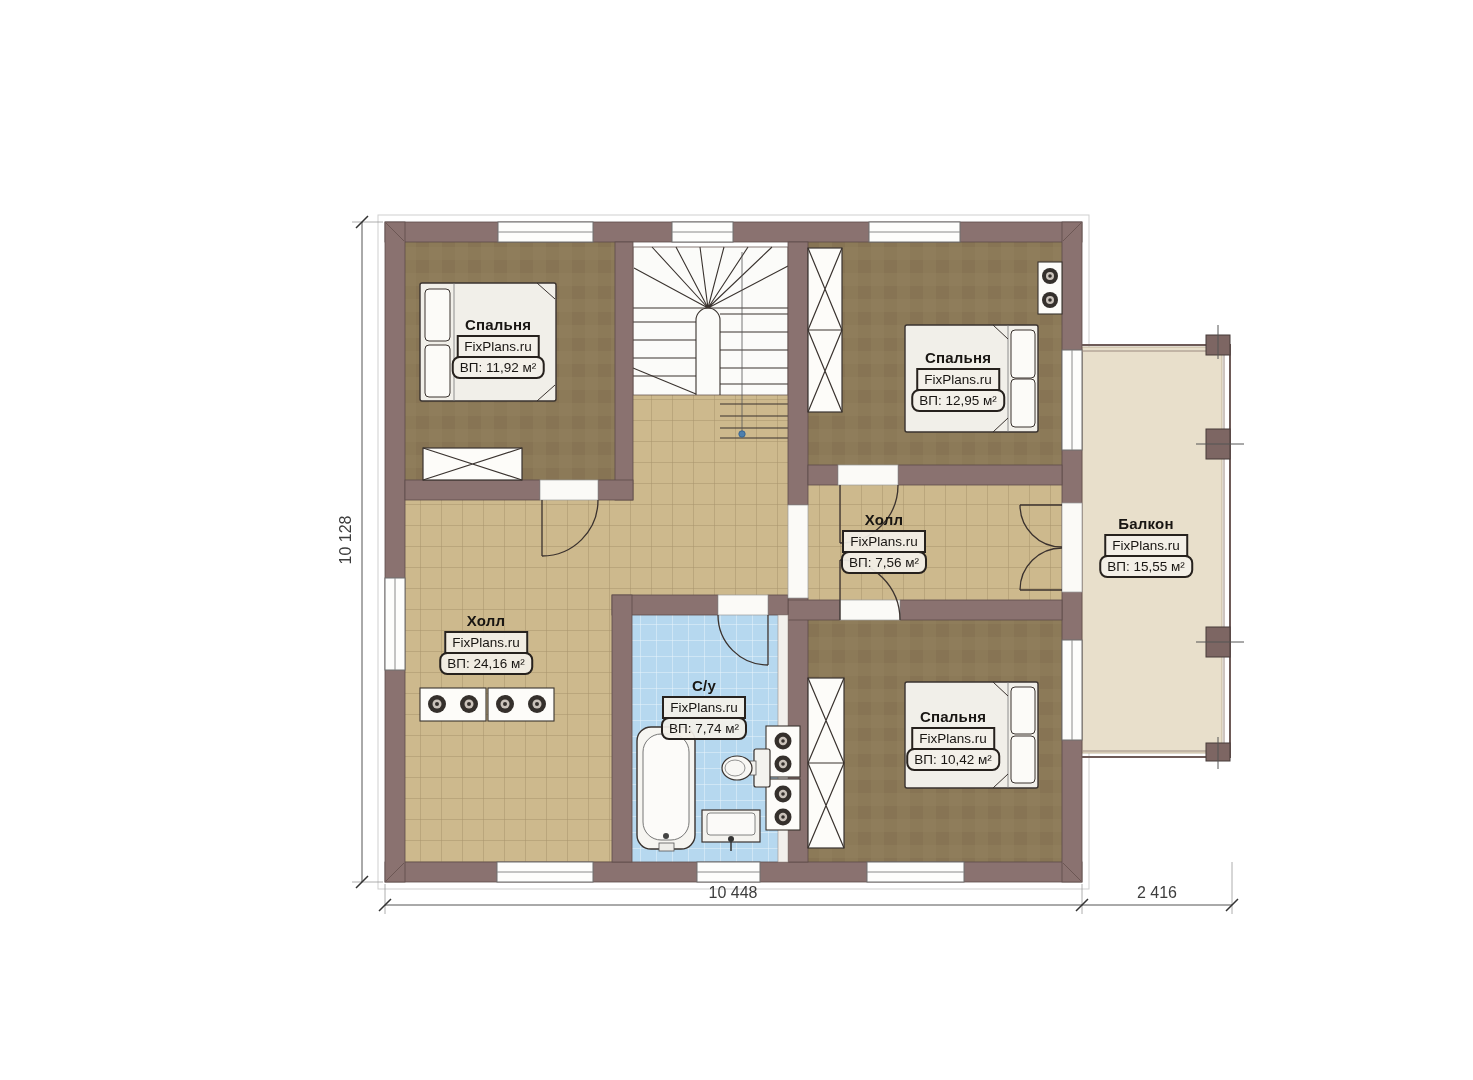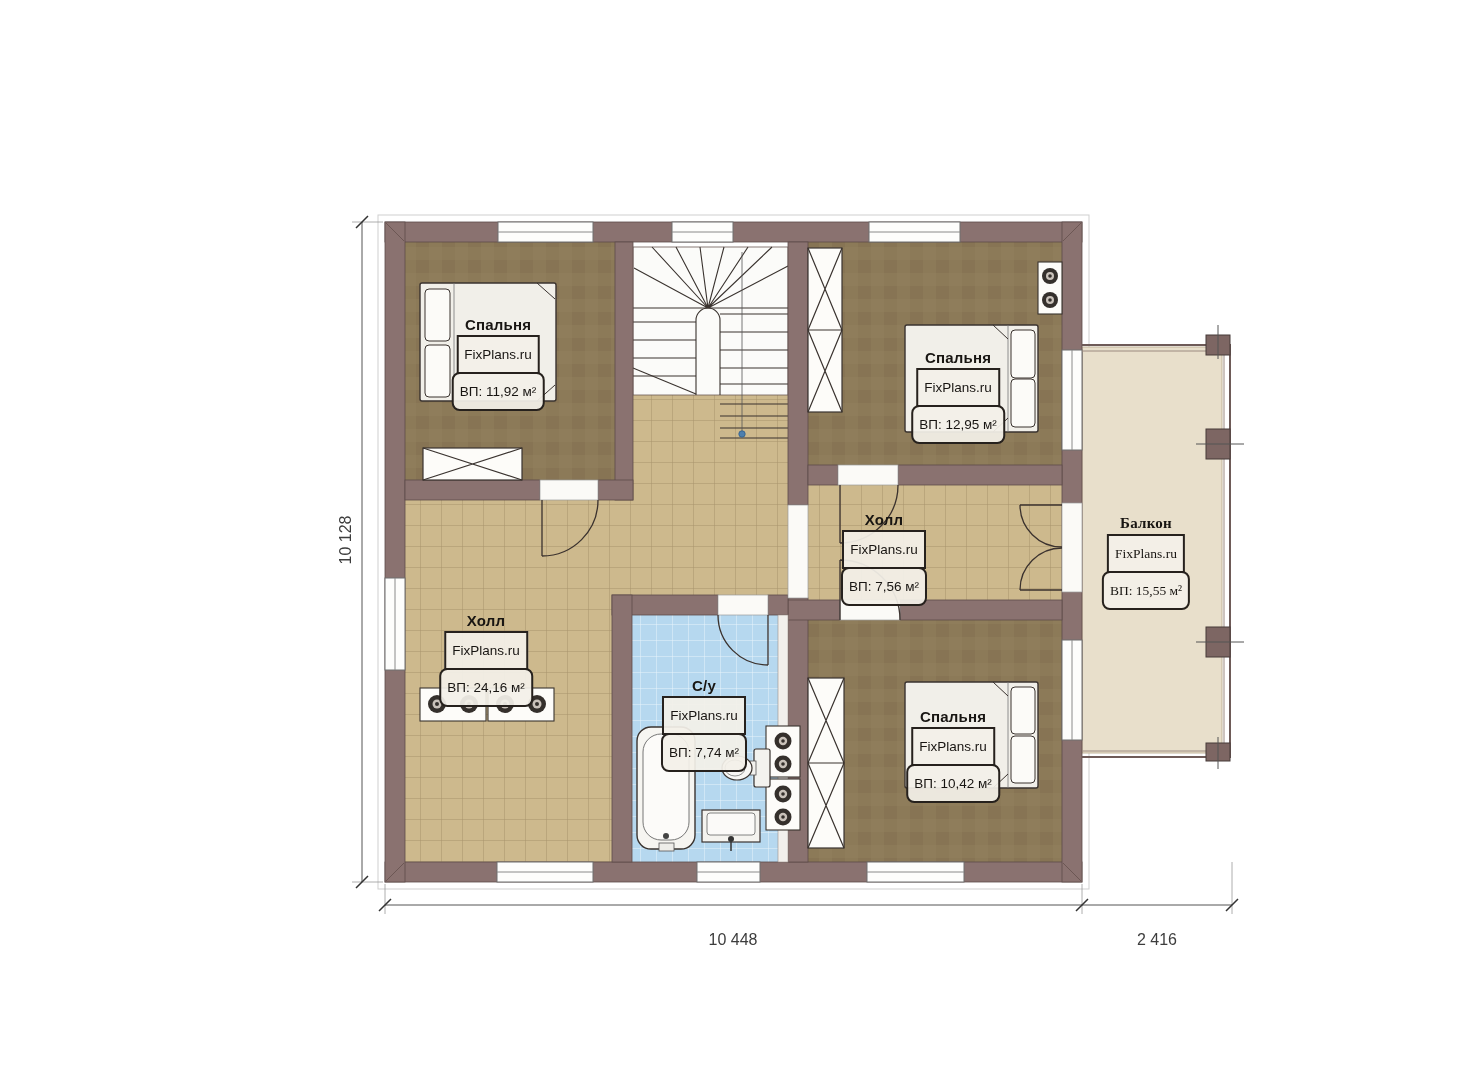--- a/index.html
+++ b/index.html
@@ -3,24 +3,24 @@
 <meta charset="utf-8">
 <style>
   html,body{margin:0;padding:0;background:#ffffff;}
   .plan{position:relative;width:1473px;height:1080px;background:#ffffff;overflow:hidden;
         font-family:"Liberation Sans",sans-serif;}
   svg{position:absolute;left:0;top:0;}
   .room-label{position:absolute;transform:translateX(-50%);display:flex;flex-direction:column;
               align-items:center;z-index:5;}
   .room-name{font-weight:bold;font-size:15px;color:#181512;margin-bottom:2px;letter-spacing:.2px;}
   .wm-box,.area-box{border:2px solid #26211d;background:rgba(243,240,232,.93);font-size:13.5px;
-                    color:#181512;padding:8px 6px;line-height:19px;white-space:nowrap;text-align:center;}
+                    color:#181512;padding:0 6px;line-height:19px;white-space:nowrap;text-align:center;}
   .area-box{margin-top:-2px;border-radius:8px;}
   .dim{position:absolute;font-size:16px;color:#3d3d3d;z-index:4;}
-  .dim-bottom{transform:translateX(-50%);margin-top:47px;}
+  .dim-bottom{transform:translateX(-50%);}
   .dim-left{transform:translate(-50%,-50%) rotate(-90deg);}
 </style>
 </head>
 <body>
 
 <div class="plan">
 
 <svg width="1473" height="1080" viewBox="0 0 1473 1080">
   <defs>
     <pattern id="tileTan" width="21" height="21" patternUnits="userSpaceOnUse">
@@ -275,21 +275,21 @@
   <div class="wm-box">FixPlans.ru</div>
   <div class="area-box">ВП: 7,74 м²</div>
 </div>
 
 <div class="room-label" style="left:953px;top:708px;">
   <div class="room-name">Спальня</div>
   <div class="wm-box">FixPlans.ru</div>
   <div class="area-box">ВП: 10,42 м²</div>
 </div>
 
-<div class="room-label" style="left:1146px;top:515px;font-family:Liberation Serif, serif;">
+<div class="room-label" style="left:1146px;top:515px;">
   <div class="room-name">Балкон</div>
   <div class="wm-box">FixPlans.ru</div>
   <div class="area-box">ВП: 15,55 м²</div>
 </div>
 
 <div class="dim dim-left" style="left:346px;top:540px;">10 128</div>
 <div class="dim dim-bottom" style="left:733px;top:884px;">10 448</div>
 <div class="dim dim-bottom" style="left:1157px;top:884px;">2 416</div>
 
 </div>

